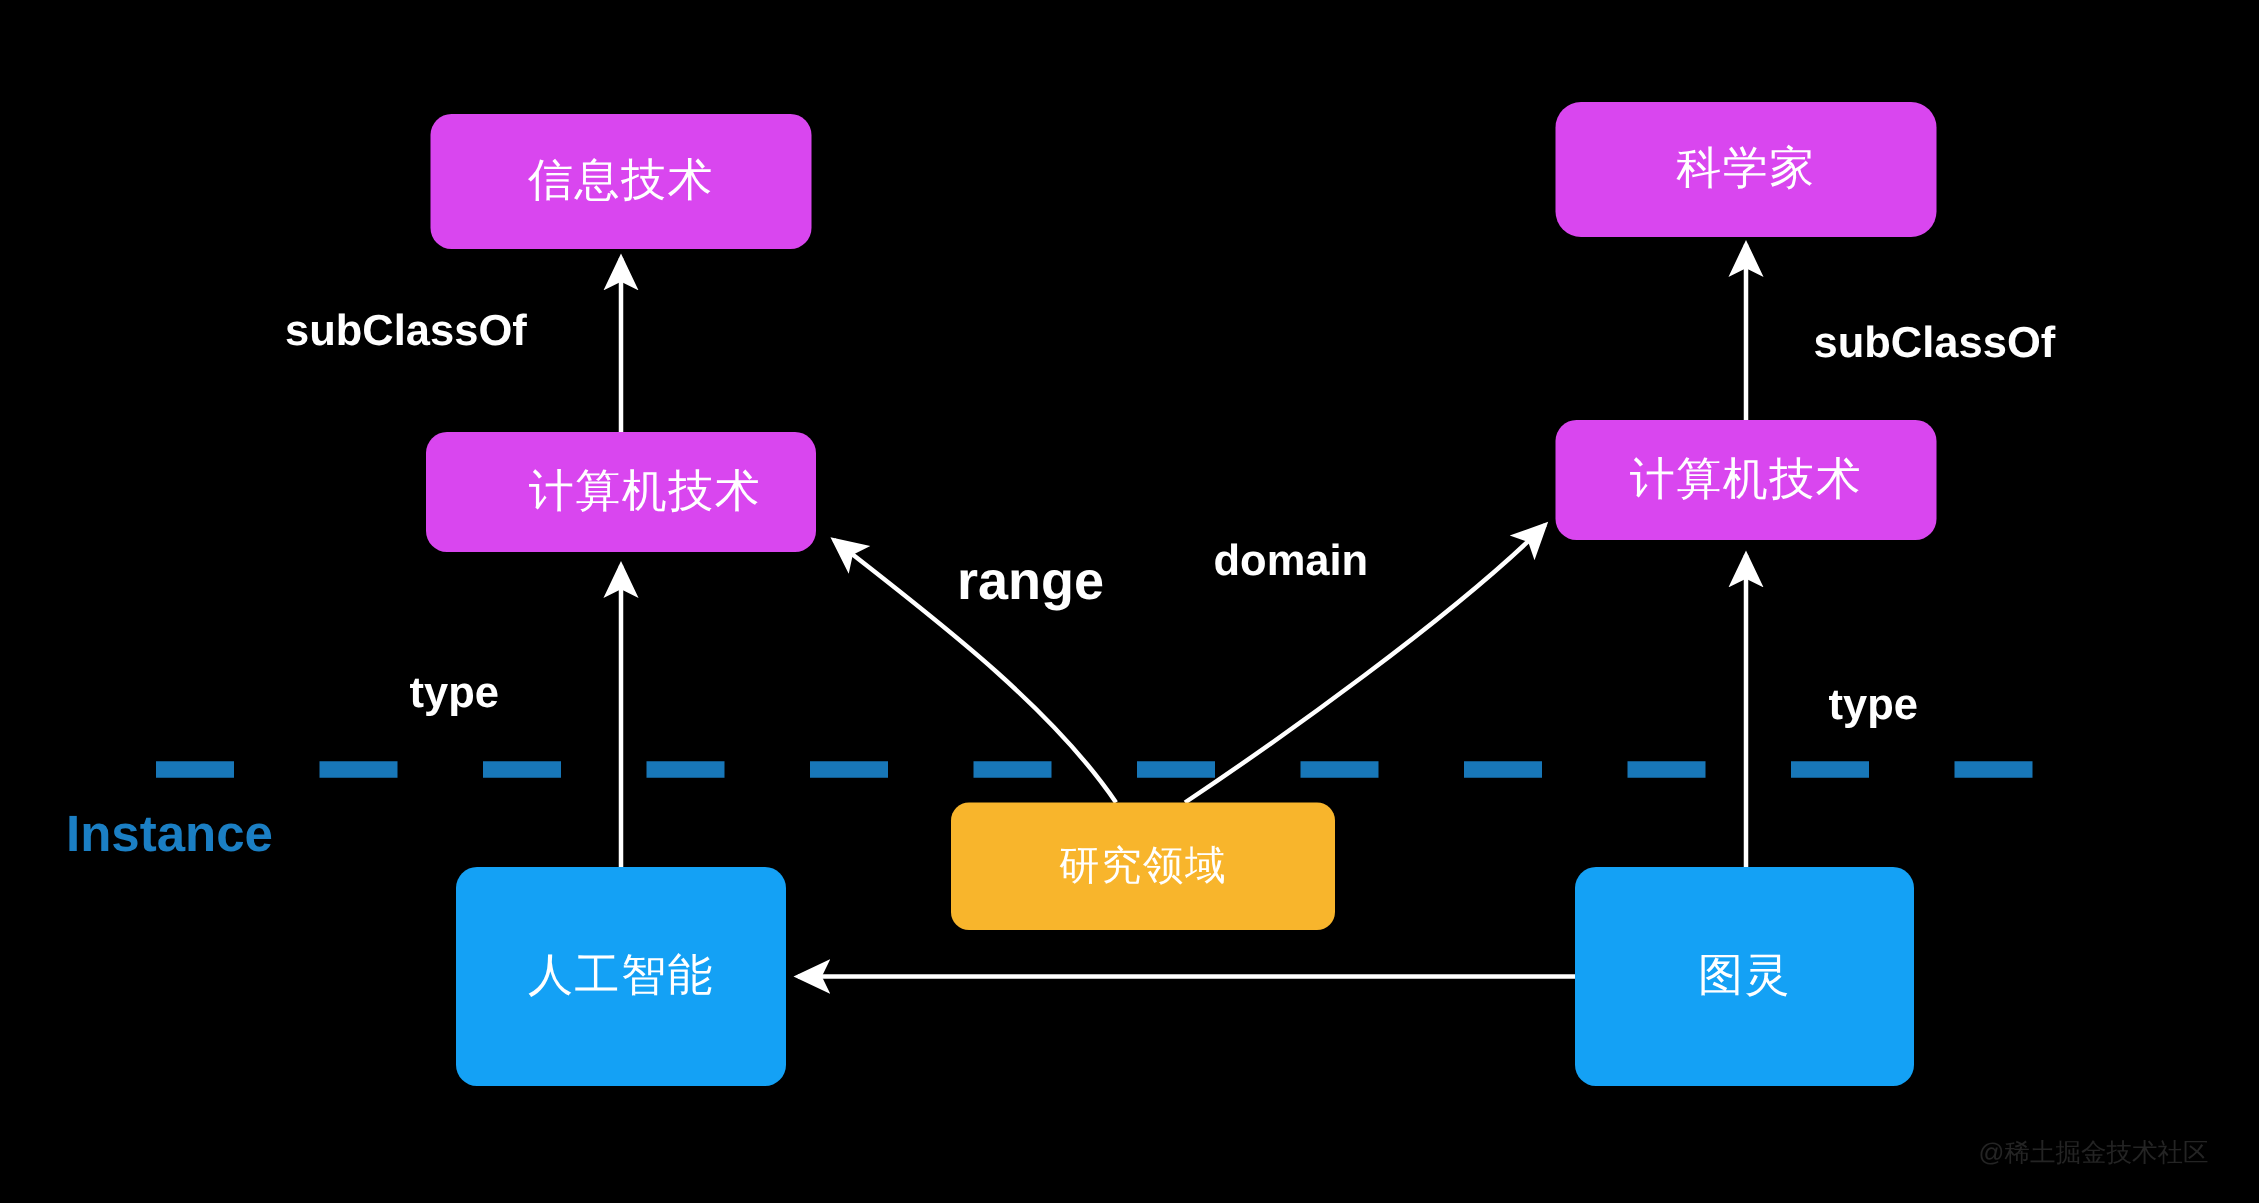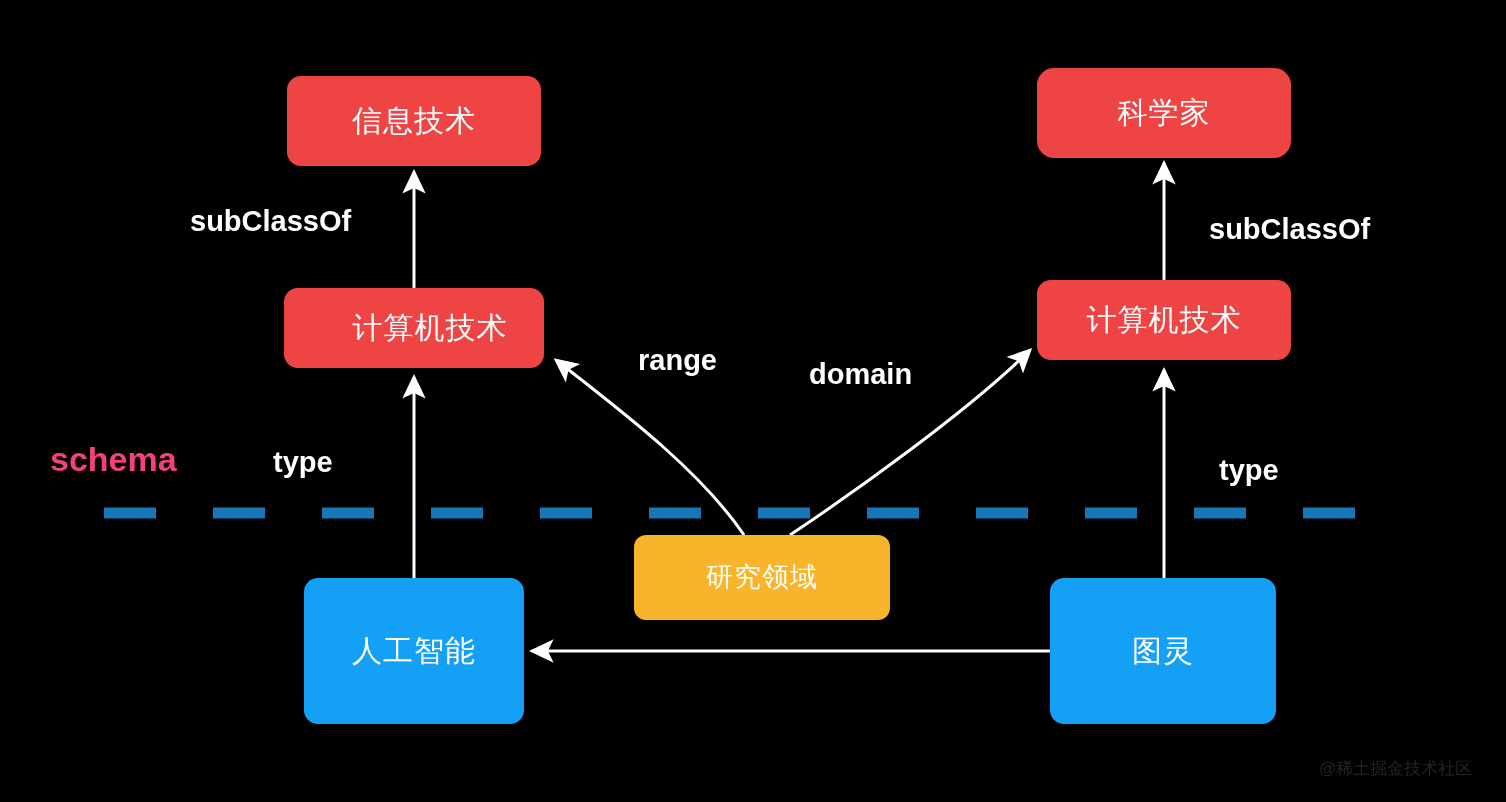--- a/index.html
+++ b/index.html
@@ -20,21 +20,21 @@
     display: flex;
     align-items: center;
     justify-content: center;
     box-sizing: border-box;
     color: #ffffff;
     text-align: center;
     line-height: 1.2;
     user-select: none;
   }
   .node-schema {
-    background: #ef4444;
+    background: #d946ef;
     border-radius: 14px;
     font-size: 30px;
     letter-spacing: 1px;
   }
   .node-instance {
     background: #14a1f5;
     border-radius: 14px;
     font-size: 30px;
     letter-spacing: 1px;
   }
@@ -139,30 +139,30 @@
   </div>
 
   <div class="edge-label" style="left:273px; top:446px; font-size:29px;">
     <span>type</span>
   </div>
 
   <div class="edge-label" style="left:1219px; top:454px; font-size:29px;">
     <span>type</span>
   </div>
 
-  <div class="edge-label" style="left:638px; top:344px; font-size:29px;">
+  <div class="edge-label" style="left:638px; top:366px; font-size:36px;">
     <span>range</span>
   </div>
 
   <div class="edge-label" style="left:809px; top:358px; font-size:29px;">
     <span>domain</span>
   </div>
 
-  <div class="layer-label" style="left:50px; top:440px; font-size:34px; color:#f4407f;">
-    <span>schema</span>
+
+  <div class="layer-label" style="left:44px; top:537px; font-size:34px; color:#1b7fc4;">
+    <span>Instance</span>
   </div>
-
 
   <div class="watermark" style="left:1319px; top:757px;">
     <span>@稀土掘金技术社区</span>
   </div>
 
 </div>
 
 </body></html>

